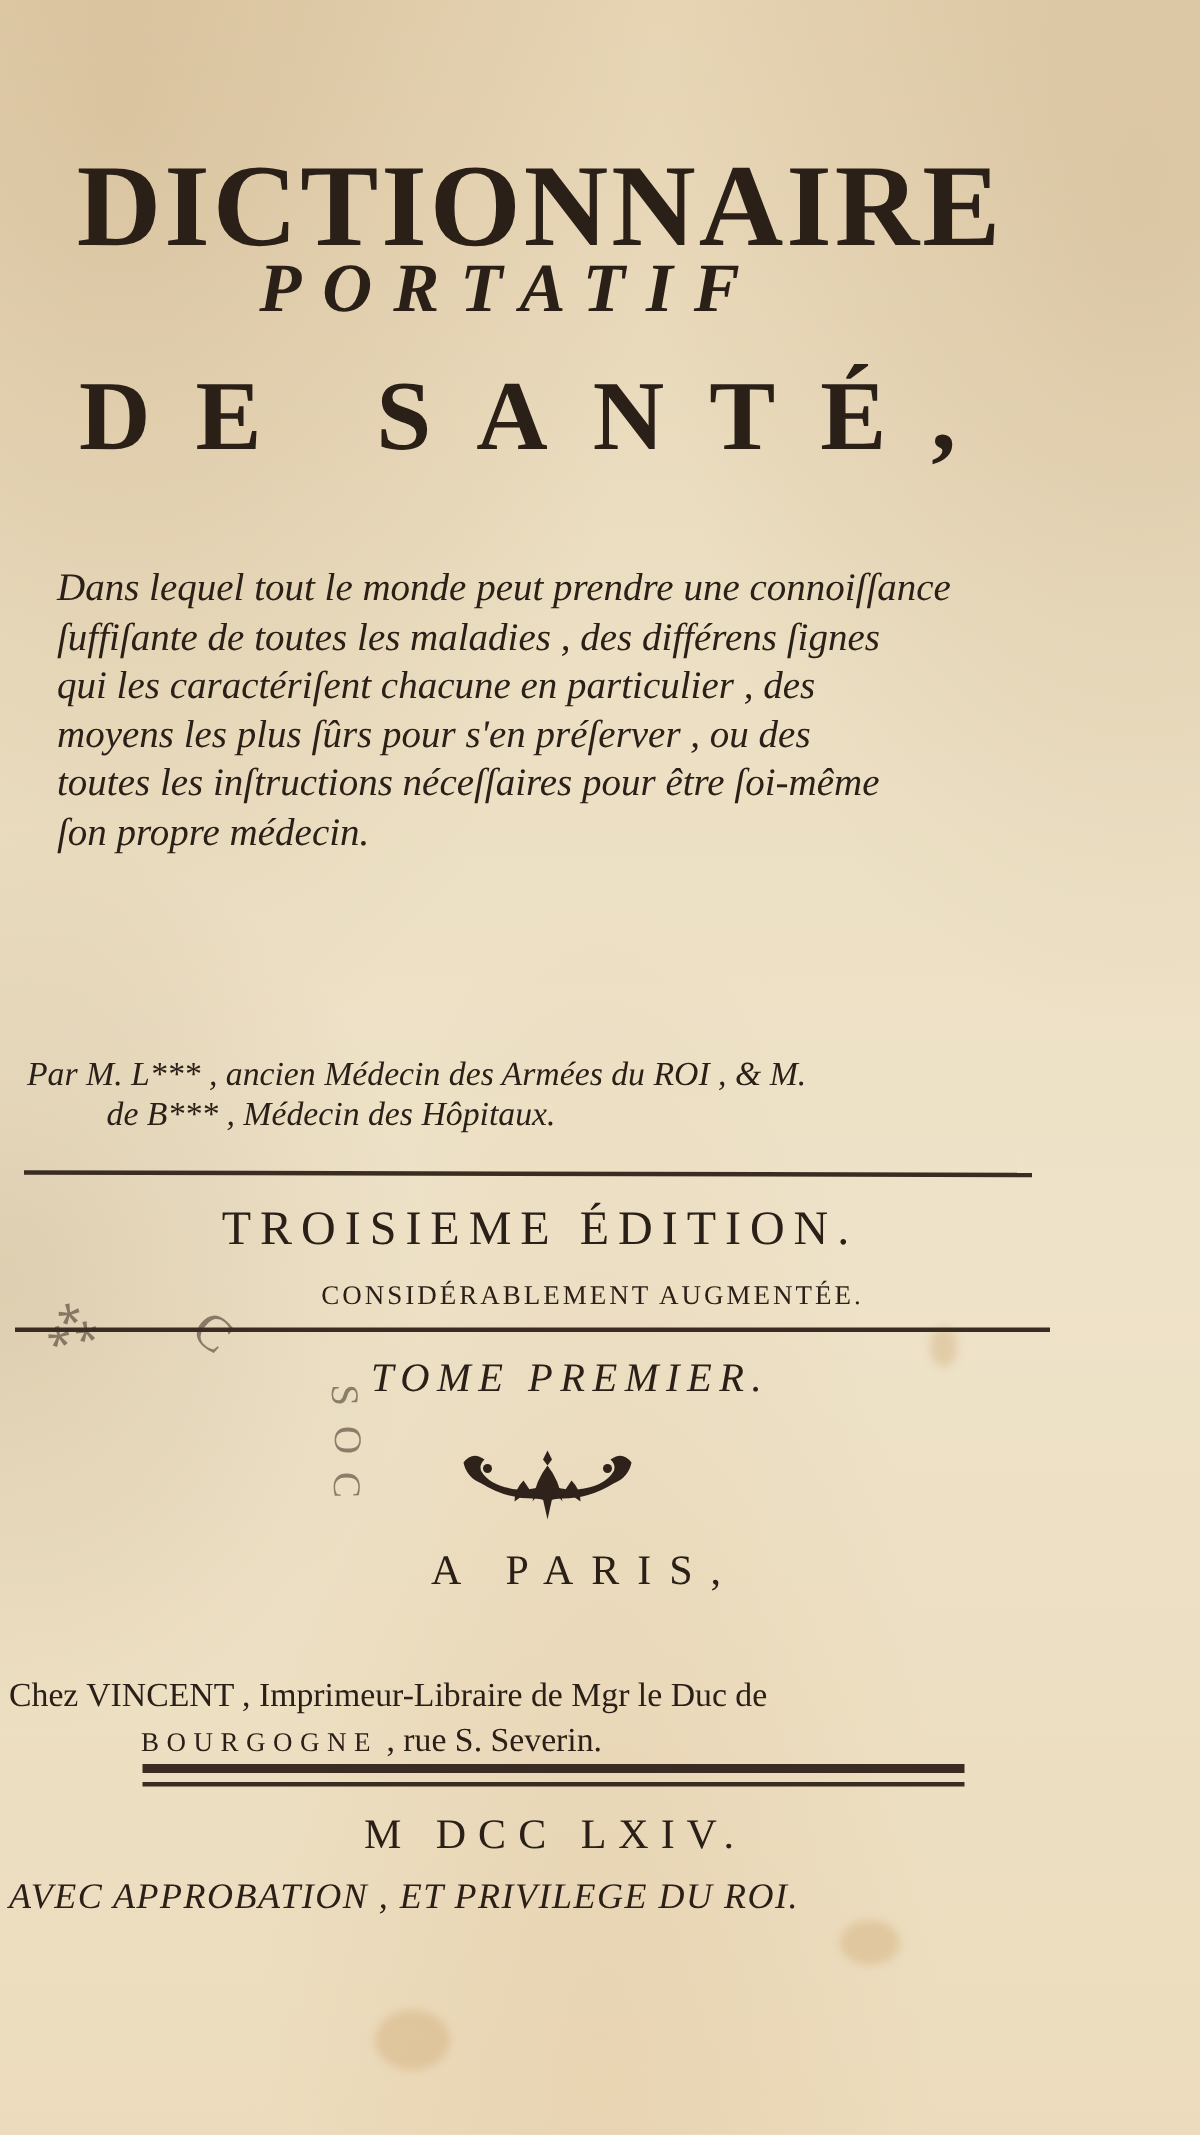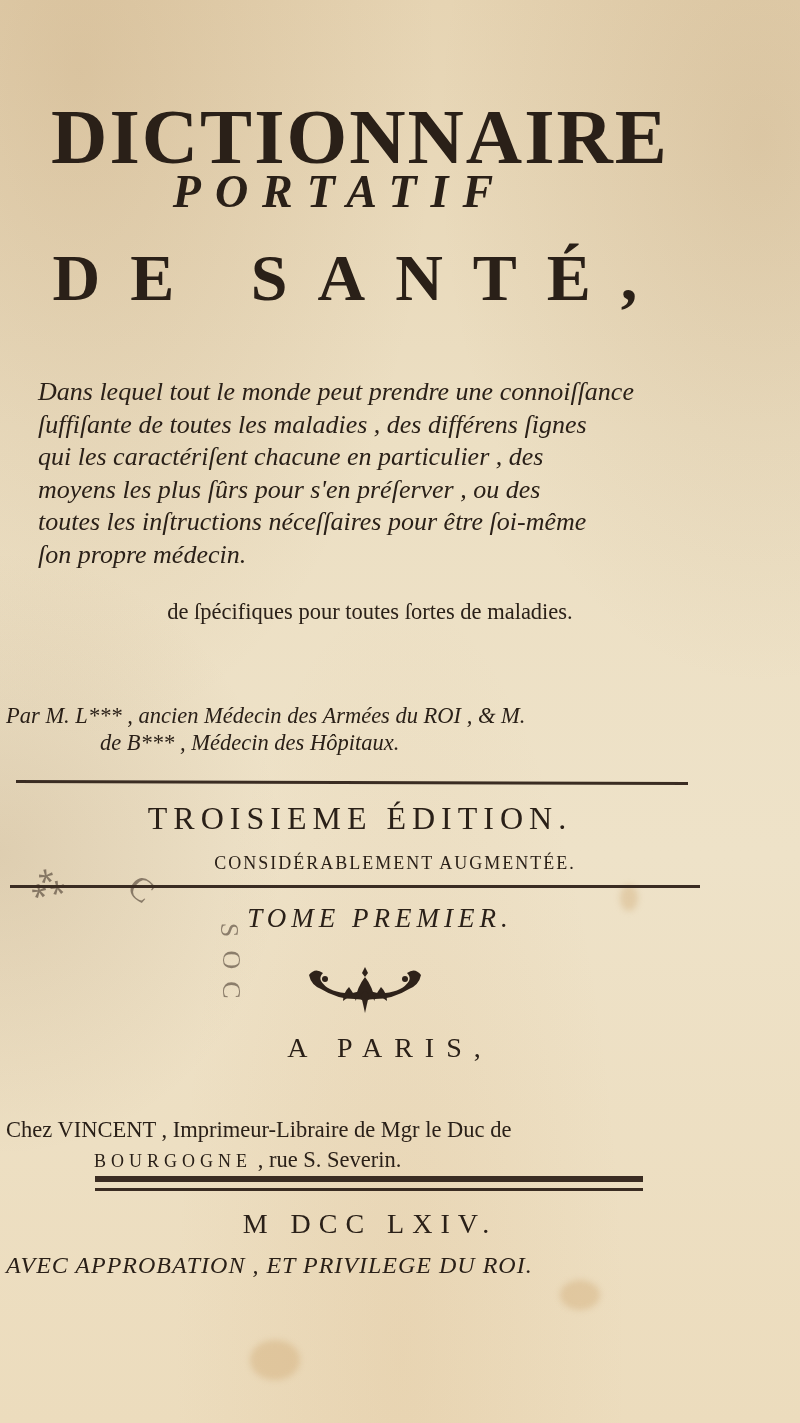--- a/index.html
+++ b/index.html
@@ -81,22 +81,22 @@
     .authors {
       position: absolute;
       left: 0;
       top: 702px;
       width: 740px;
       font-size: 22.5px;
       line-height: 27px;
       font-style: italic;
       text-align: center;
     }
-    .authors .a1 { display: block; text-align: left; padding-left: 6px; }
-    .authors .a2 { display: block; text-align: left; padding-left: 100px; }
+    .authors .a1 { display: block; text-align: left; padding-left: 18px; }
+    .authors .a2 { display: block; text-align: left; padding-left: 71px; }
     .rule {
       position: absolute;
       height: 3px;
       background: #3a2c22;
     }
     .rule.r1 { top: 781px; left: 16px; width: 446px; transform: rotate(0.15deg); }
     .rule.r2 { top: 885px; left: 10px; width: 455px; height: 3px; }
     .rule.r3a { top: 1176px; left: 62px; width: 360px; height: 6px; }
     .rule.r3b { top: 1188px; left: 62px; width: 360px; height: 3px; }
     .edition {
@@ -197,21 +197,20 @@
 <div class="desc">
   <span class="row">Dans lequel tout le monde peut prendre une connoiſſance</span>
   <span class="row">ſuffiſante de toutes les maladies , des différens ſignes</span>
   <span class="row">qui les caractériſent chacune en particulier , des</span>
   <span class="row">moyens les plus ſûrs pour s'en préſerver , ou des</span>
   <span class="row">toutes les inſtructions néceſſaires pour être ſoi-même</span>
   <span class="row">ſon propre médecin.</span>
 </div>
 
 <div class="summary">
-  <div>de ſpécifiques pour toutes ſortes de maladies.</div>
 </div>
 
 <div class="authors">
   <span class="a1">Par M. L*** , ancien Médecin des Armées du ROI , &amp; M.</span>
   <span class="a2">de B*** , Médecin des Hôpitaux.</span>
 </div>
 
 <div class="rule r1" style="width:672px;"></div>
 
 <div class="line edition">TROISIEME ÉDITION.</div>

